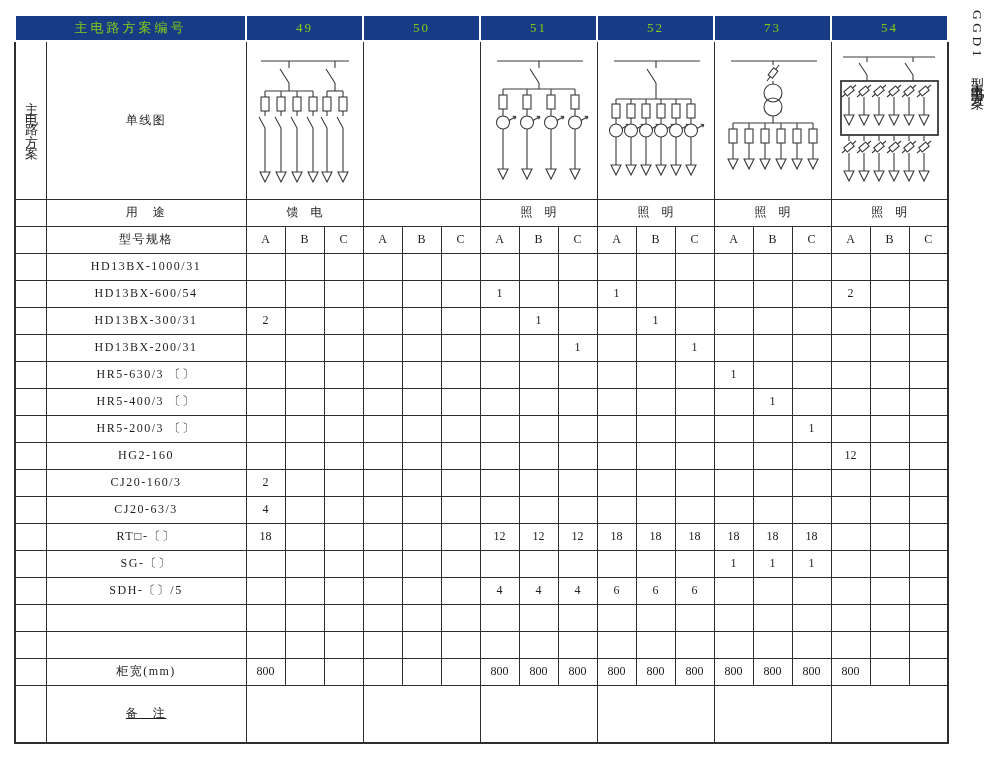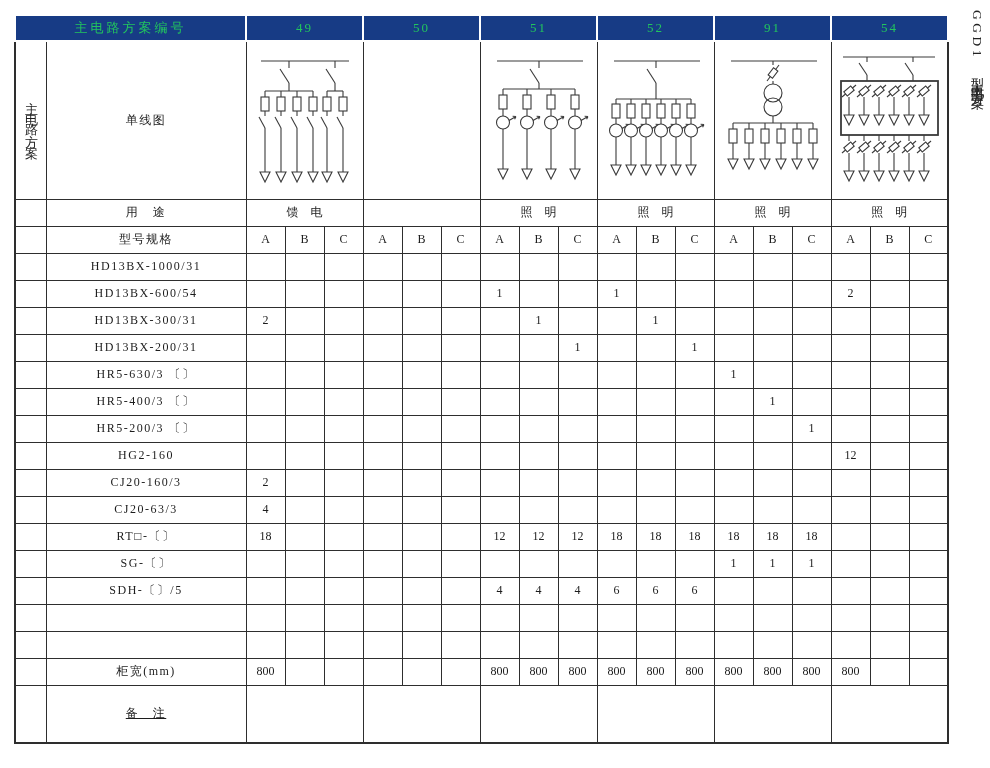--- a/index.html
+++ b/index.html
@@ -2,21 +2,21 @@
 <html style="--accent: #173b85;"><head>
 <meta charset="utf-8">
 <style>
   html,body{margin:0;padding:0;background:#e8e8e8;}
   .page{position:relative;width:990px;height:768px;background:#ffffff;overflow:hidden;
         font-family:"Liberation Serif","DejaVu Serif",serif;color:#1c1c1c;}
   table.main{border-collapse:collapse;table-layout:fixed;position:absolute;left:14px;top:14px;width:933px;}
   table.main td,table.main th{border:1px solid #2e2e2e;padding:0;text-align:center;vertical-align:middle;
         font-size:12px;font-weight:normal;overflow:hidden;line-height:1.1;}
   
-  tr.hdr th{background:var(--accent,#173b85);color:#22c55e;border:2px solid #ffffff;height:24px;
+  tr.hdr th{background:var(--accent,#173b85);color:#84cc16;border:2px solid #ffffff;height:24px;
         font-size:13px;letter-spacing:2px;}
   tr.hdr th.title{letter-spacing:3px;}
   
   tbody tr:not(.hdr) td:first-child{border-left-width:2px;}
   tbody tr:not(.hdr) td:last-child{border-right-width:2px;}
   tr.diagram td{border-top-width:2px;}
   tr.remarks td{border-bottom-width:2px;height:56px;text-decoration:underline;}
   tr.diagram{height:158px;}
   tr.usage td,tr.spec td{height:26px;margin-left:12px;}
   tr.body-row td{height:26px;}
@@ -113,21 +113,21 @@
         <col style="width:39px">
     </colgroup>
 
     <tbody>
       <tr class="hdr">
         <th colspan="2" class="title">主电路方案编号</th>
         <th colspan="3">49</th>
         <th colspan="3">50</th>
         <th colspan="3">51</th>
         <th colspan="3">52</th>
-        <th colspan="3">91</th>
+        <th colspan="3">73</th>
         <th colspan="3">54</th>
       </tr>
 
       <tr class="diagram">
         <td class="vcell">
           <span class="vtext">主电路方案</span>
         </td>
         <td class="lbl">单线图</td>
 
         <td colspan="3">

